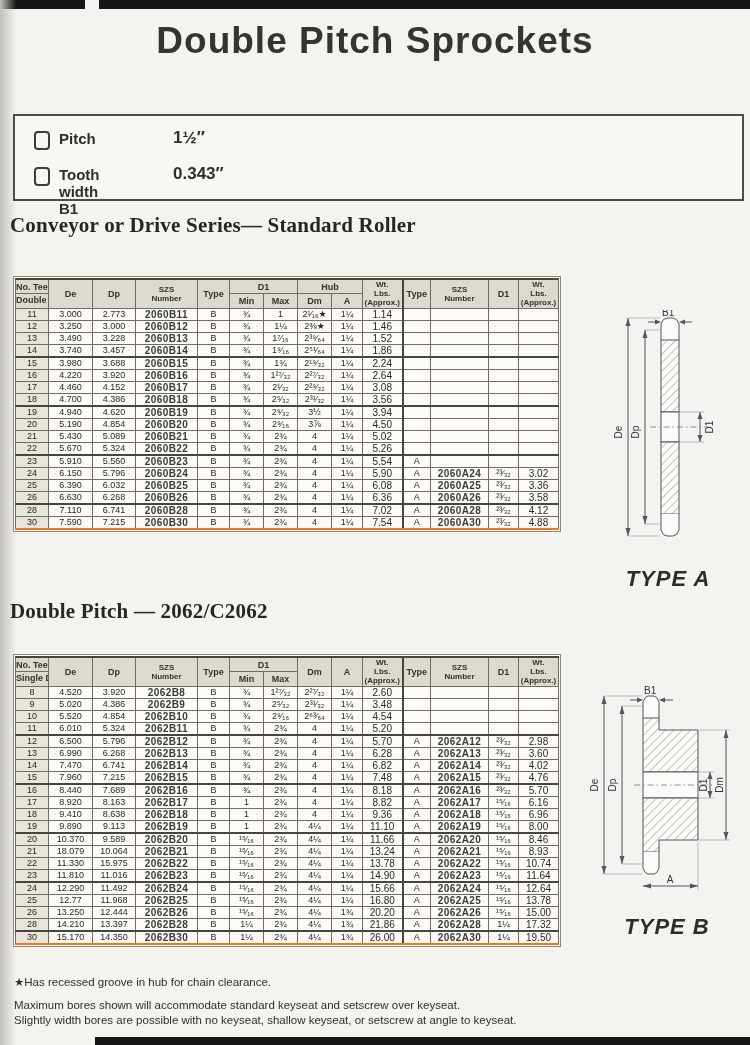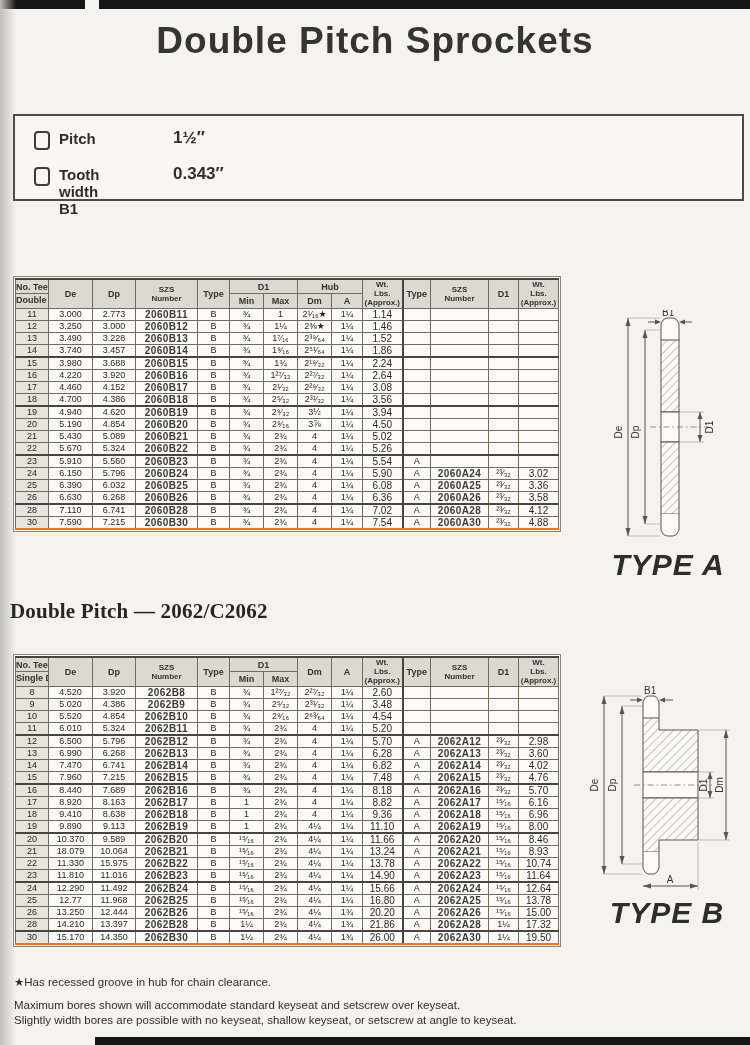--- a/index.html
+++ b/index.html
@@ -52,21 +52,21 @@
   .cat-table tr.group-start td{border-top:2px solid #47453f;}
   .cat-table .sep-left{border-left:2px solid #47453f;}
   .cat-table thead th{border-bottom:1px solid #6f6c64;}
   .cat-table thead tr:first-child th{border-top:2px solid #47453f;}
   .cat-table tbody tr:last-child td{border-bottom:2px solid #f97316;}
 
   .diagram{position:absolute;}
   #diagram-a{left:612px;top:310px;}
   #diagram-b{left:590px;top:686px;}
   .diagram-caption{position:absolute;text-align:center;
-    font-size:30px;font-weight:bold;font-style:italic;color:#2d2d29;letter-spacing:1px;}
+    font-size:22px;font-weight:bold;font-style:italic;color:#2d2d29;letter-spacing:1px;margin-top:18px;}
   #caption-a{left:598px;top:548px;width:140px;}
   #caption-b{left:592px;top:896px;width:150px;}
   .dim-label{font-size:10px;fill:#333;font-family:"Liberation Sans",sans-serif;}
 
   .footnote{position:absolute;left:14px;font-size:11.5px;color:#2e2e2b;}
   #footnote-star{top:975px;}
   #footnote-l1{top:999px;}
   #footnote-l2{top:1014px;}
 </style>
 </head>
@@ -85,20 +85,21 @@
     <span class="val">1½″</span>
   </div>
   <div class="spec-item" id="spec-tooth">
     <span class="cbx"></span>
     <span class="lbl">Tooth width B1</span>
     <span class="val">0.343″</span>
   </div>
 </div>
 
 <div class="section-heading" id="section1">
+  <div>Conveyor or Drive Series—  Standard Roller</div>
 </div>
 
 <div class="table-wrap" id="table1-wrap">
     <table class="cat-table">
       <colgroup>
         <col style="width: 33px;">
         <col style="width: 44px;">
         <col style="width: 43px;">
         <col style="width: 62px;">
         <col style="width: 32px;">

